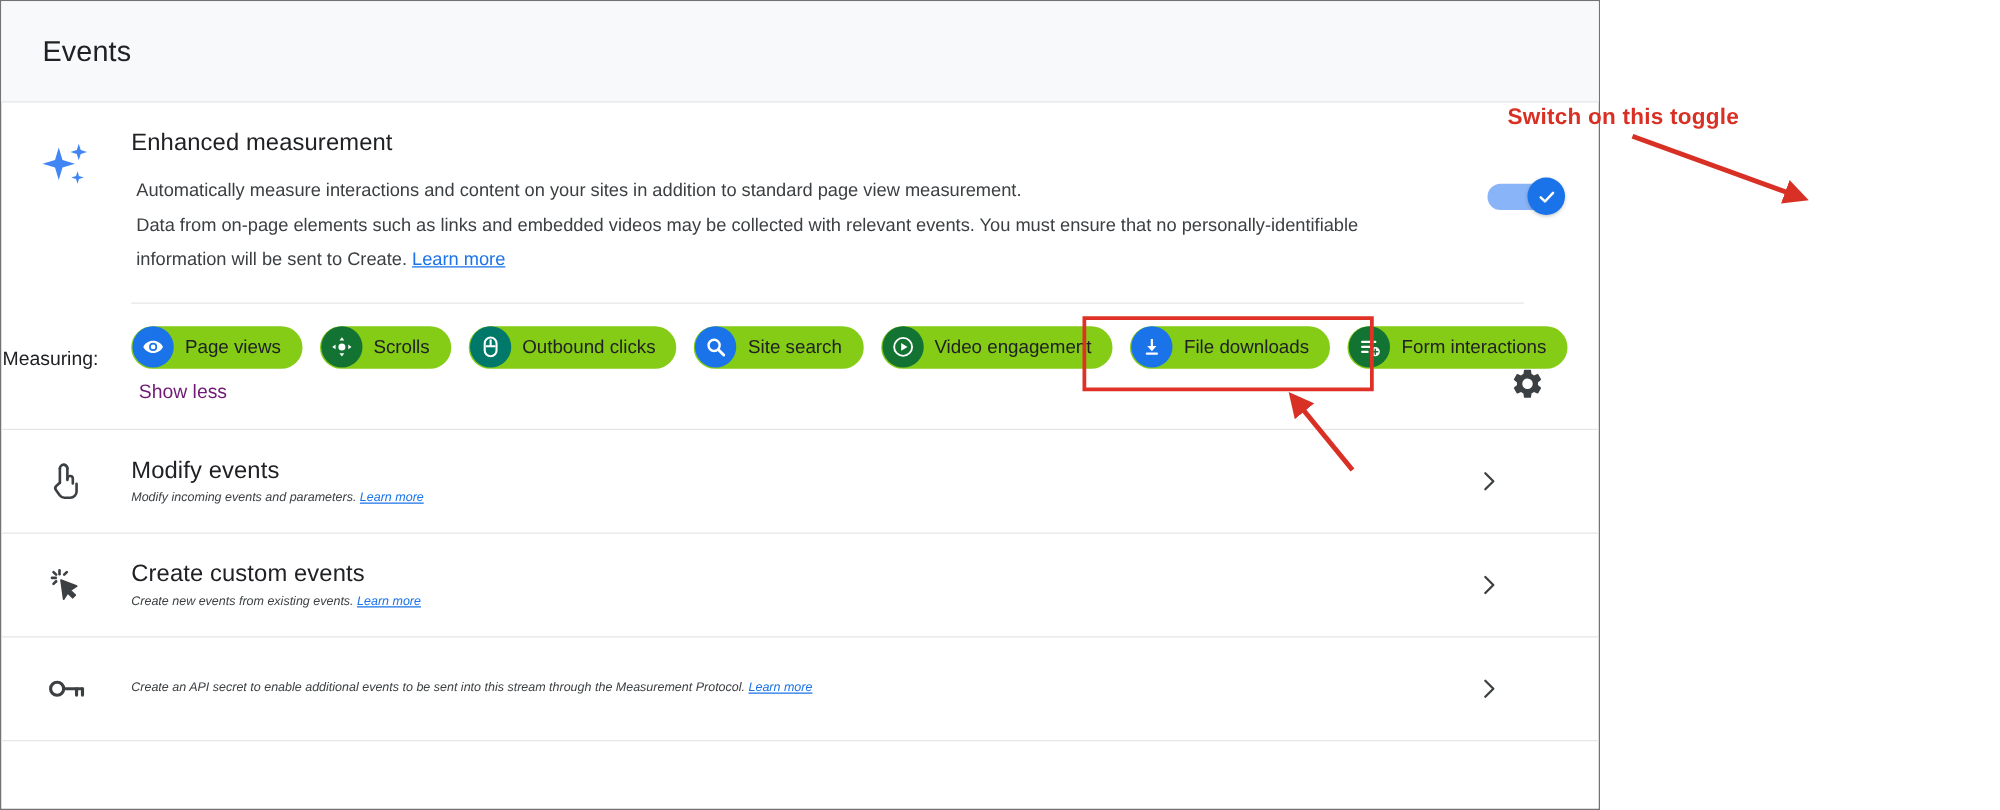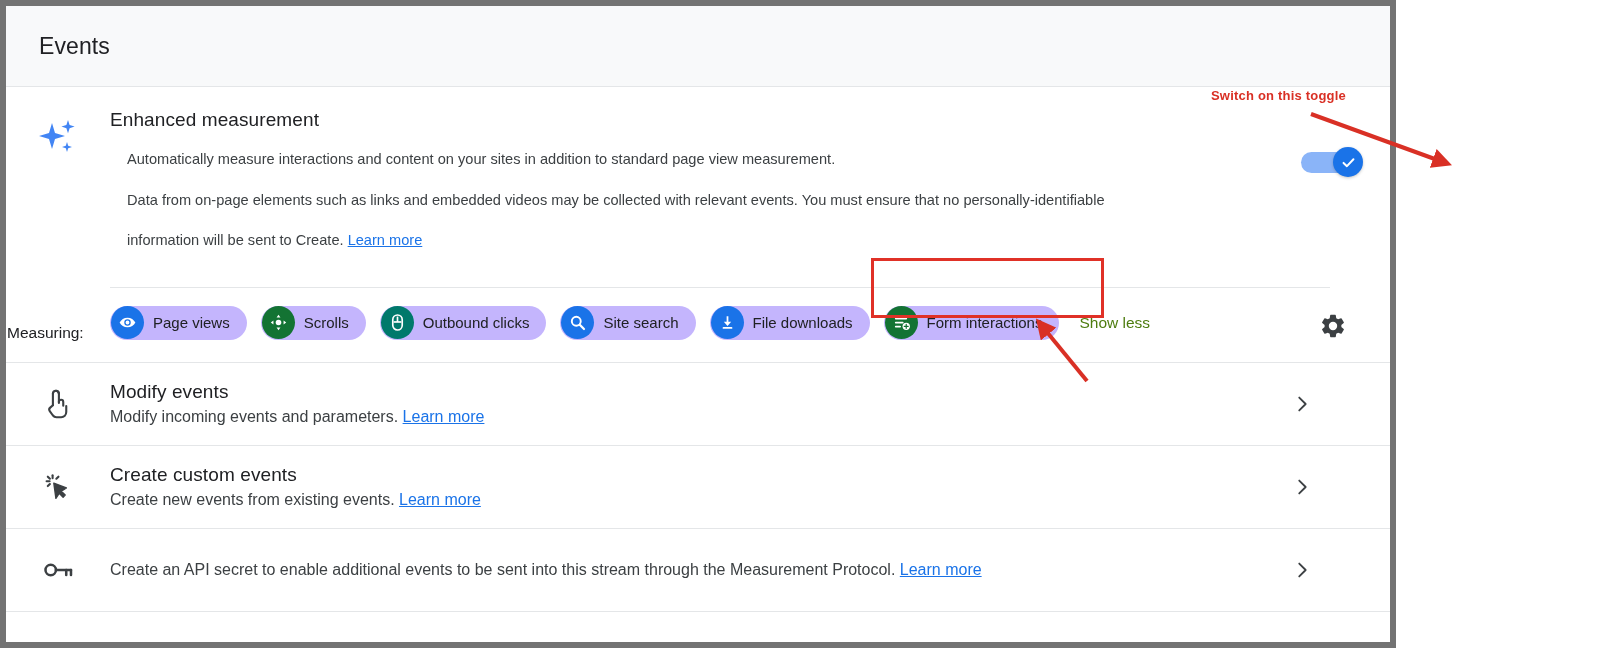--- a/index.html
+++ b/index.html
@@ -11,24 +11,24 @@
     height: 648px;
     background: #ffffff;
     font-family: "Liberation Sans", sans-serif;
     color: #202124;
     overflow: hidden;
     position: relative;
   }
 
   .page {
     position: relative;
-    width: 1396px;
+    width: 1280px;
     height: 648px;
     box-sizing: border-box;
-    border: 6px solid #737373;
+    border: 1px solid #737373;
     background: #ffffff;
   }
 
   
   .header {
     height: 81px;
     background: #f8f9fa;
     border-bottom: 1px solid #e4e6e8;
     display: flex;
     align-items: center;
@@ -69,21 +69,21 @@
     font-weight: 400;
     letter-spacing: 0.1px;
   }
   .em-desc {
     font-size: 14.6px;
     line-height: 23.5px;
     color: #3c4043;
     max-width: 1290px;
   }
   .em-desc p {
-    margin: 17px;
+    margin: 4px;
   }
   a.learn-more {
     color: #1a73e8;
     text-decoration: underline;
     cursor: pointer;
   }
 
   hr.em-divider {
     border: none;
     border-top: 1px solid #e4e6e8;
@@ -111,21 +111,21 @@
     display: flex;
     flex-wrap: wrap;
     align-items: center;
     gap: 10px 14px;
     padding-top: 8px;
     max-width: 1270px;
   }
   .chip {
     display: inline-flex;
     align-items: center;
-    background: #c4b5fd;
+    background: #84cc16;
     border-radius: 20px;
     height: 34px;
     padding-right: 17px;
     cursor: pointer;
     user-select: none;
   }
   .chip-icon {
     width: 33px;
     height: 33px;
     border-radius: 50%;
@@ -136,21 +136,21 @@
     flex: 0 0 33px;
   }
   .chip-icon svg { display: block; }
   .chip-label {
     font-size: 15px;
     color: #202124;
     white-space: nowrap;
   }
   .show-less {
     font-size: 15.5px;
-    color: #4d7c0f;
+    color: #701a75;
     cursor: pointer;
     margin-left: 6px;
     white-space: nowrap;
   }
 
   .gear-btn {
     position: absolute;
     right: 42px;
     bottom: 21px;
     width: 30px;
@@ -213,41 +213,42 @@
   .row-text {
     flex: 1 1 auto;
   }
   .row-title {
     font-size: 19px;
     color: #202124;
     margin-bottom: 5px;
     letter-spacing: 0.1px;
   }
   .row-sub {
-    font-size: 16px;
+    font-size: 10px;
     color: #3c4043;
+    font-style: italic;
   }
   .row-chevron {
     position: absolute;
     right: 76px;
     top: 50%;
     transform: translateY(-50%);
     width: 24px;
     height: 24px;
     display: flex;
     align-items: center;
     justify-content: center;
   }
 
   
   .annot-text {
     position: absolute;
     left: 1205px;
     top: 82px;
-    font-size: 13px;
+    font-size: 18px;
     font-weight: bold;
     color: #d93025;
     letter-spacing: 0.2px;
     white-space: nowrap;
   }
   .annot-svg {
     position: absolute;
     left: 0;
     top: 0;
     width: 1600px;
@@ -336,20 +337,29 @@
         <div class="chip">
           <span class="chip-icon" style="background:#1a73e8">
             <svg width="21" height="21" viewBox="0 0 24 24">
               <circle cx="10.6" cy="10.6" r="5.1" fill="none" stroke="#ffffff" stroke-width="2.2"></circle>
               <path d="M14.6 14.6 L19.4 19.4" stroke="#ffffff" stroke-width="2.6" stroke-linecap="round"></path>
             </svg>
           </span>
           <span class="chip-label">Site search</span>
         </div>
 
+        <div class="chip">
+          <span class="chip-icon" style="background:#137333">
+            <svg width="21" height="21" viewBox="0 0 24 24">
+              <circle cx="12" cy="12" r="8.2" fill="none" stroke="#ffffff" stroke-width="1.7"></circle>
+              <path d="M10.2 8.4 L16 12 L10.2 15.6 Z" fill="#ffffff"></path>
+            </svg>
+          </span>
+          <span class="chip-label">Video engagement</span>
+        </div>
 
         <div class="chip">
           <span class="chip-icon" style="background:#1a73e8">
             <svg width="21" height="21" viewBox="0 0 24 24" fill="#ffffff">
               <path d="M11 4.8 h2 v6.4 h3.2 L12 16 L7.8 11.2 H11 Z"></path>
               <rect x="6.4" y="17.2" width="11.2" height="2" rx="1"></rect>
             </svg>
           </span>
           <span class="chip-label">File downloads</span>
         </div>

